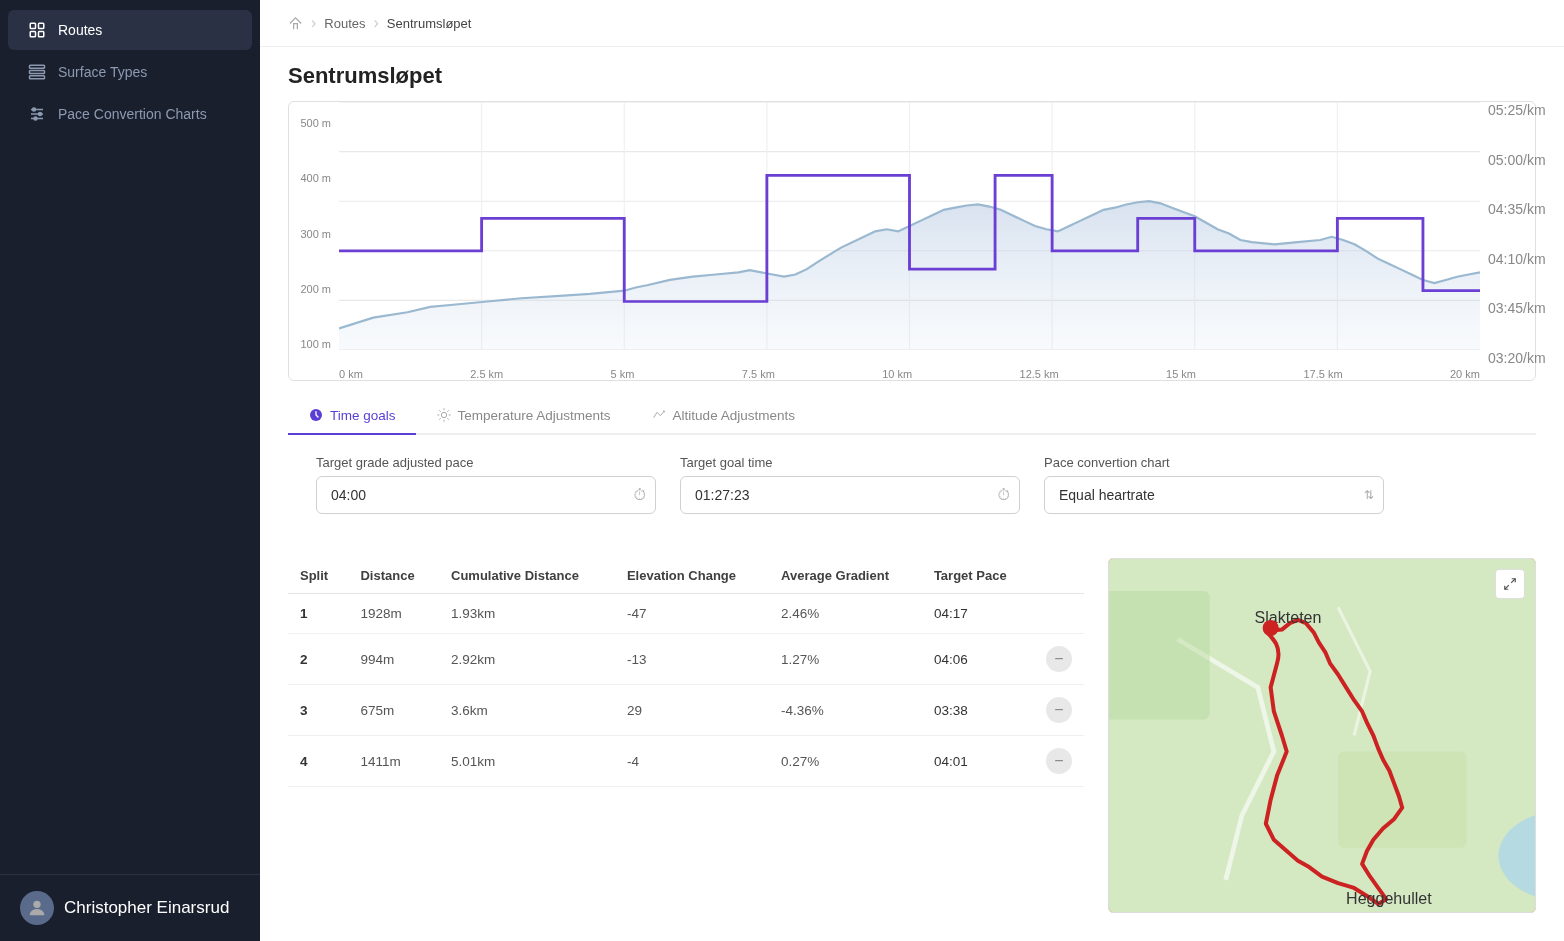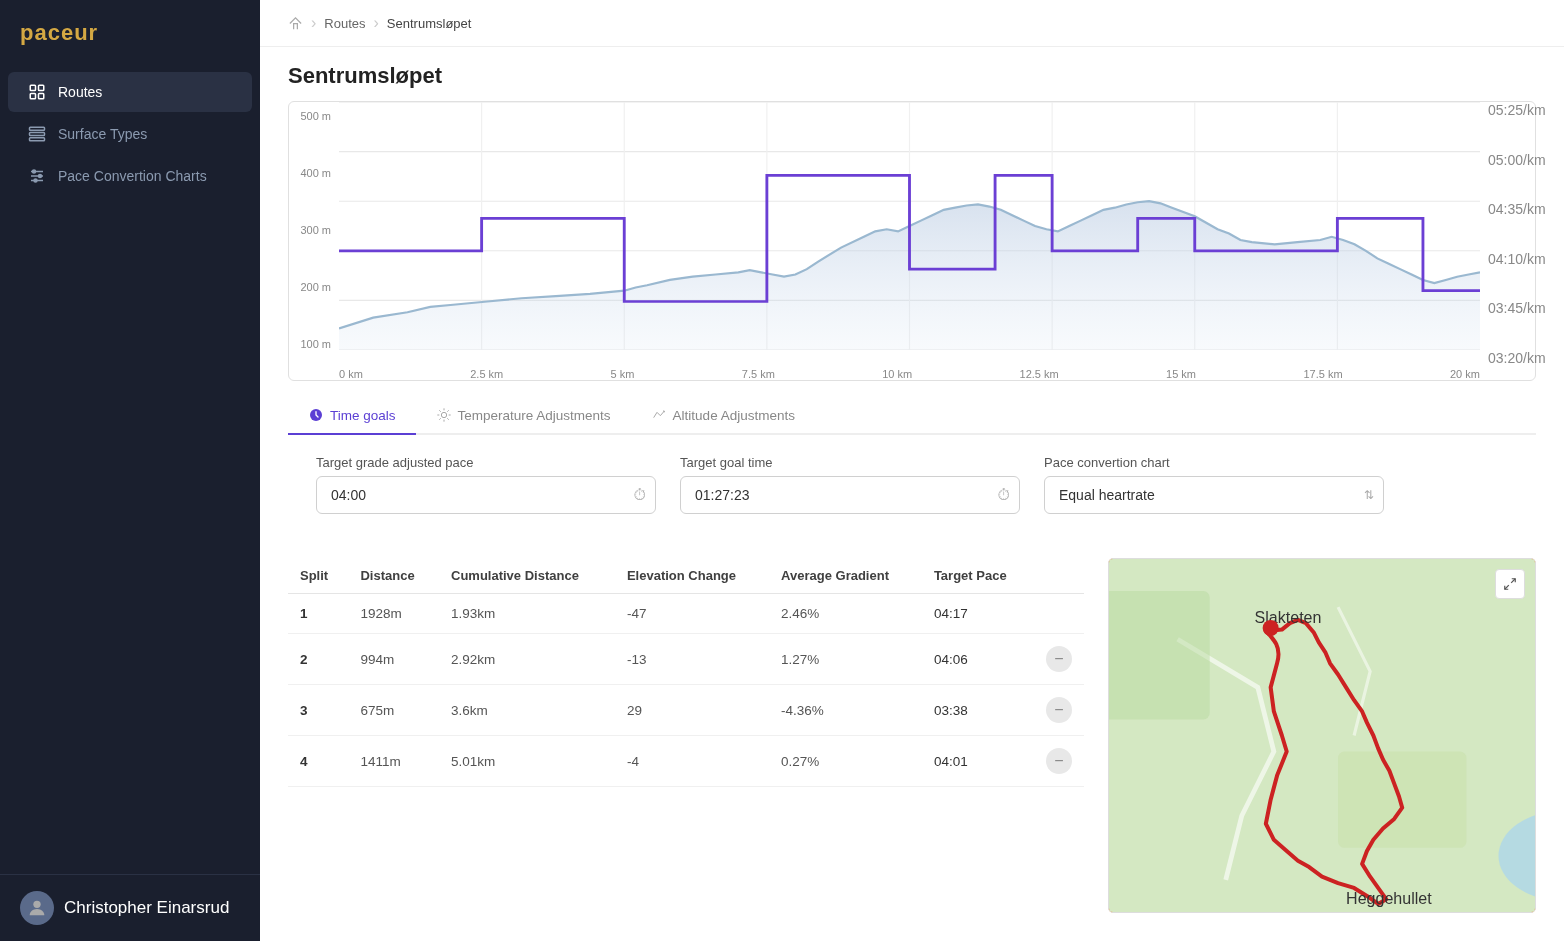--- a/index.html
+++ b/index.html
@@ -90,21 +90,21 @@
       margin: 0 28px 16px;
       border: 1px solid #e0e0e0;
       border-radius: 6px;
       background: #fff;
       position: relative;
       height: 280px;
       padding: 12px 55px 30px 55px;
     }
     .chart-y-left {
       position: absolute;
-      left: 0; top: 8px; bottom: 30px;
+      left: 0; top: 15px; bottom: 30px;
       width: 50px;
       display: flex; flex-direction: column; justify-content: space-between;
       align-items: flex-end;
       padding-right: 8px;
       font-size: 11px; color: #888;
     }
     .chart-y-right {
       position: absolute;
       right: 0; top: 0; bottom: 14px;
       width: 55px;
@@ -252,23 +252,20 @@
       z-index: 10;
     }
 
     
     .map-svg { width: 100%; height: 100%; }
   </style>
 </head>
 <body>
 
 <aside class="sidebar">
-  <div class="sidebar-logo">
-    <span>paceur</span>
-  </div>
   <nav class="sidebar-nav">
     <div class="sidebar-item active">
       <svg class="sidebar-icon" viewBox="0 0 24 24" fill="none" stroke="currentColor" stroke-width="2">
         <rect x="3" y="3" width="7" height="7" rx="1"></rect>
           <rect x="14" y="3" width="7" height="7" rx="1"></rect>
           <rect x="3" y="14" width="7" height="7" rx="1"></rect>
           <rect x="14" y="14" width="7" height="7" rx="1"></rect>
       </svg>
       <span>Routes</span>
     </div>

